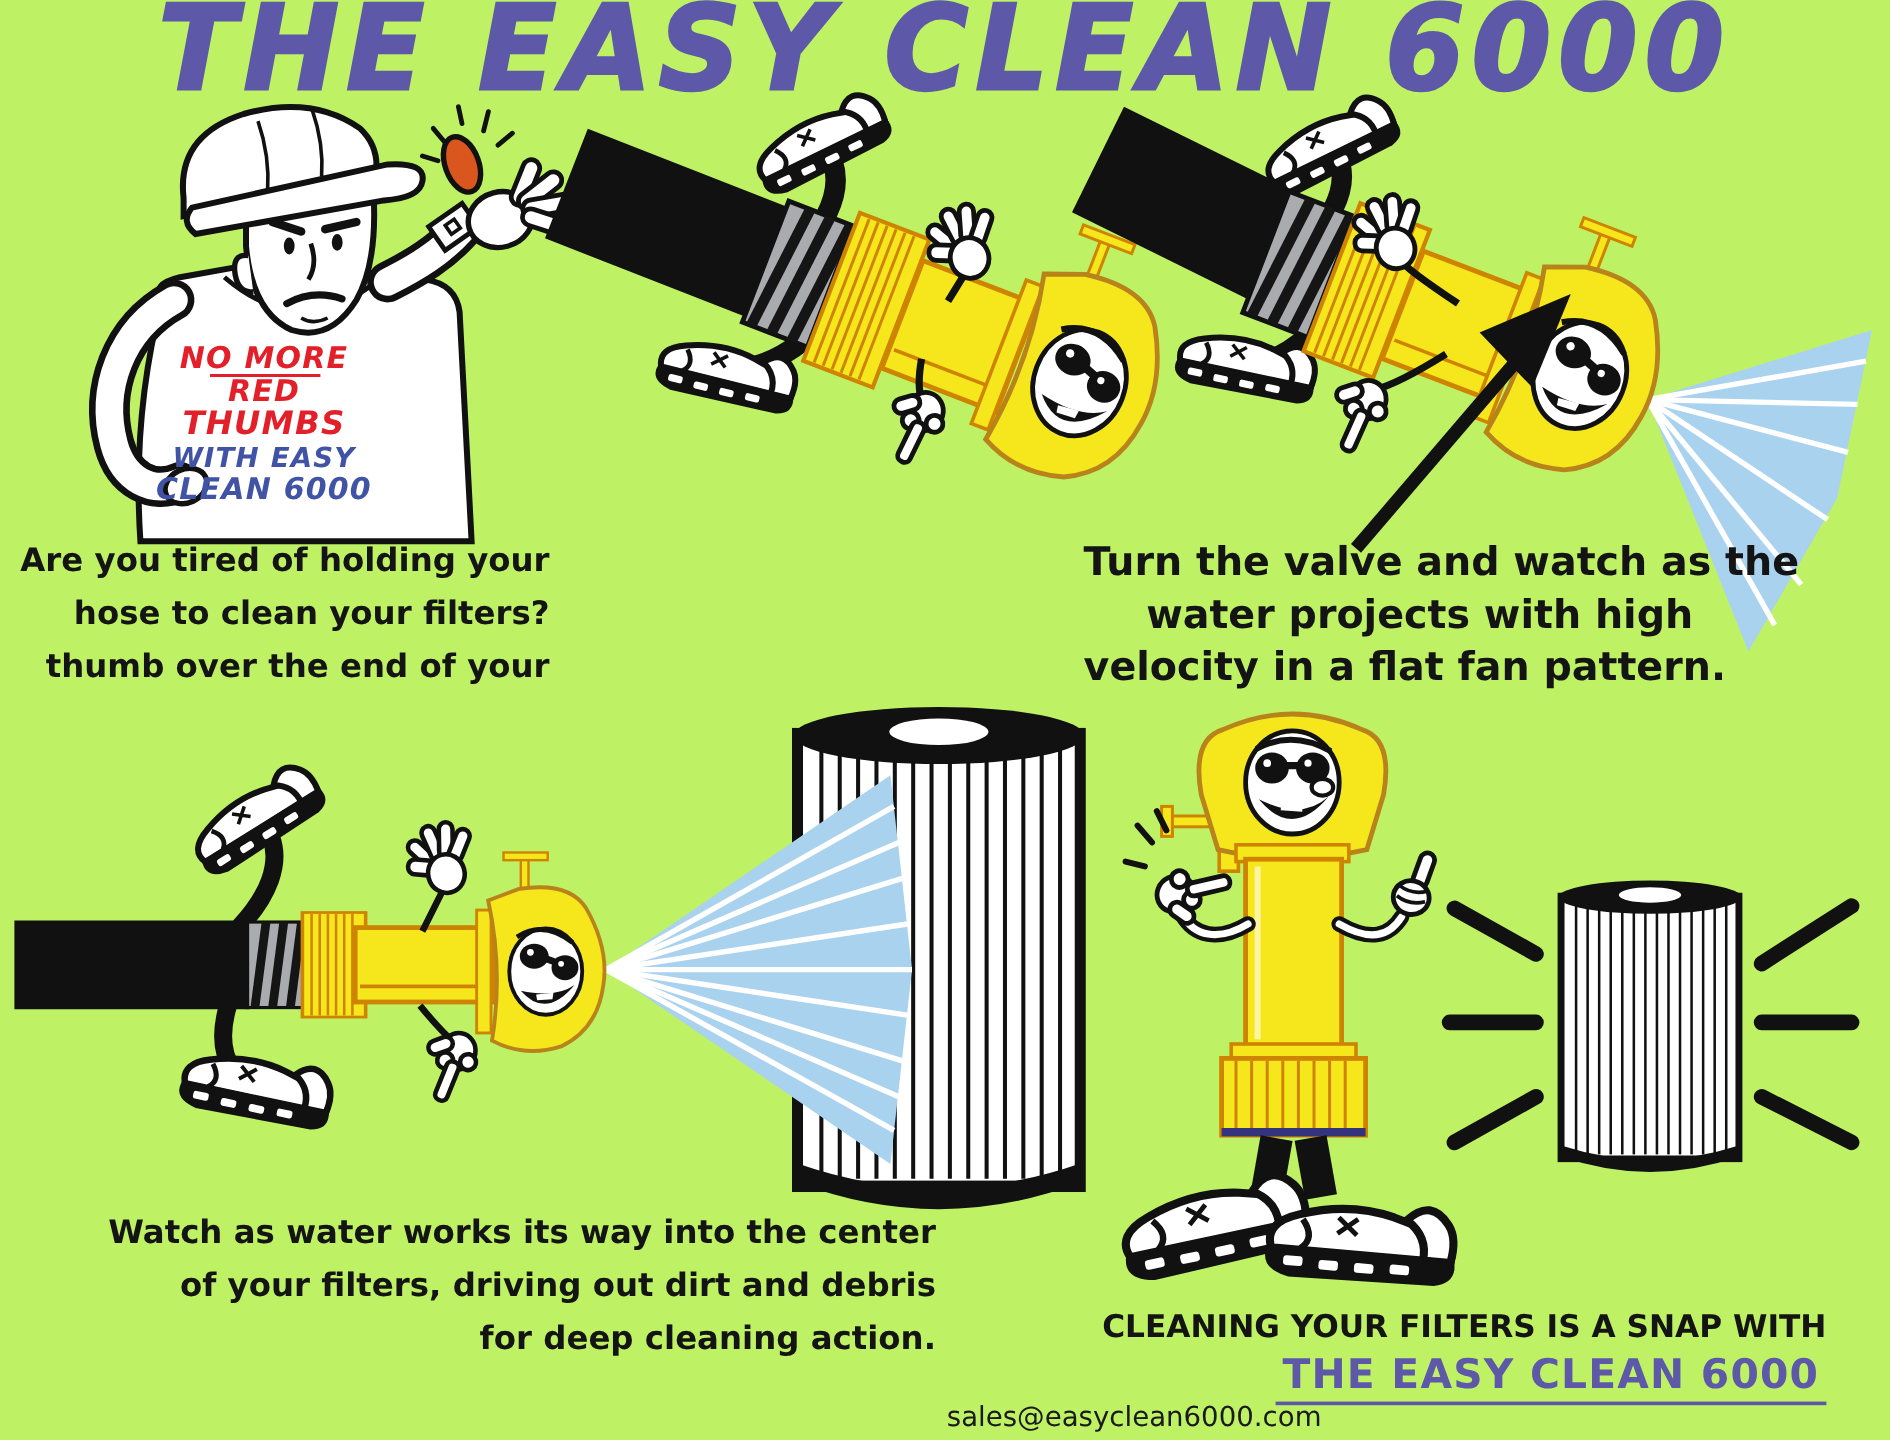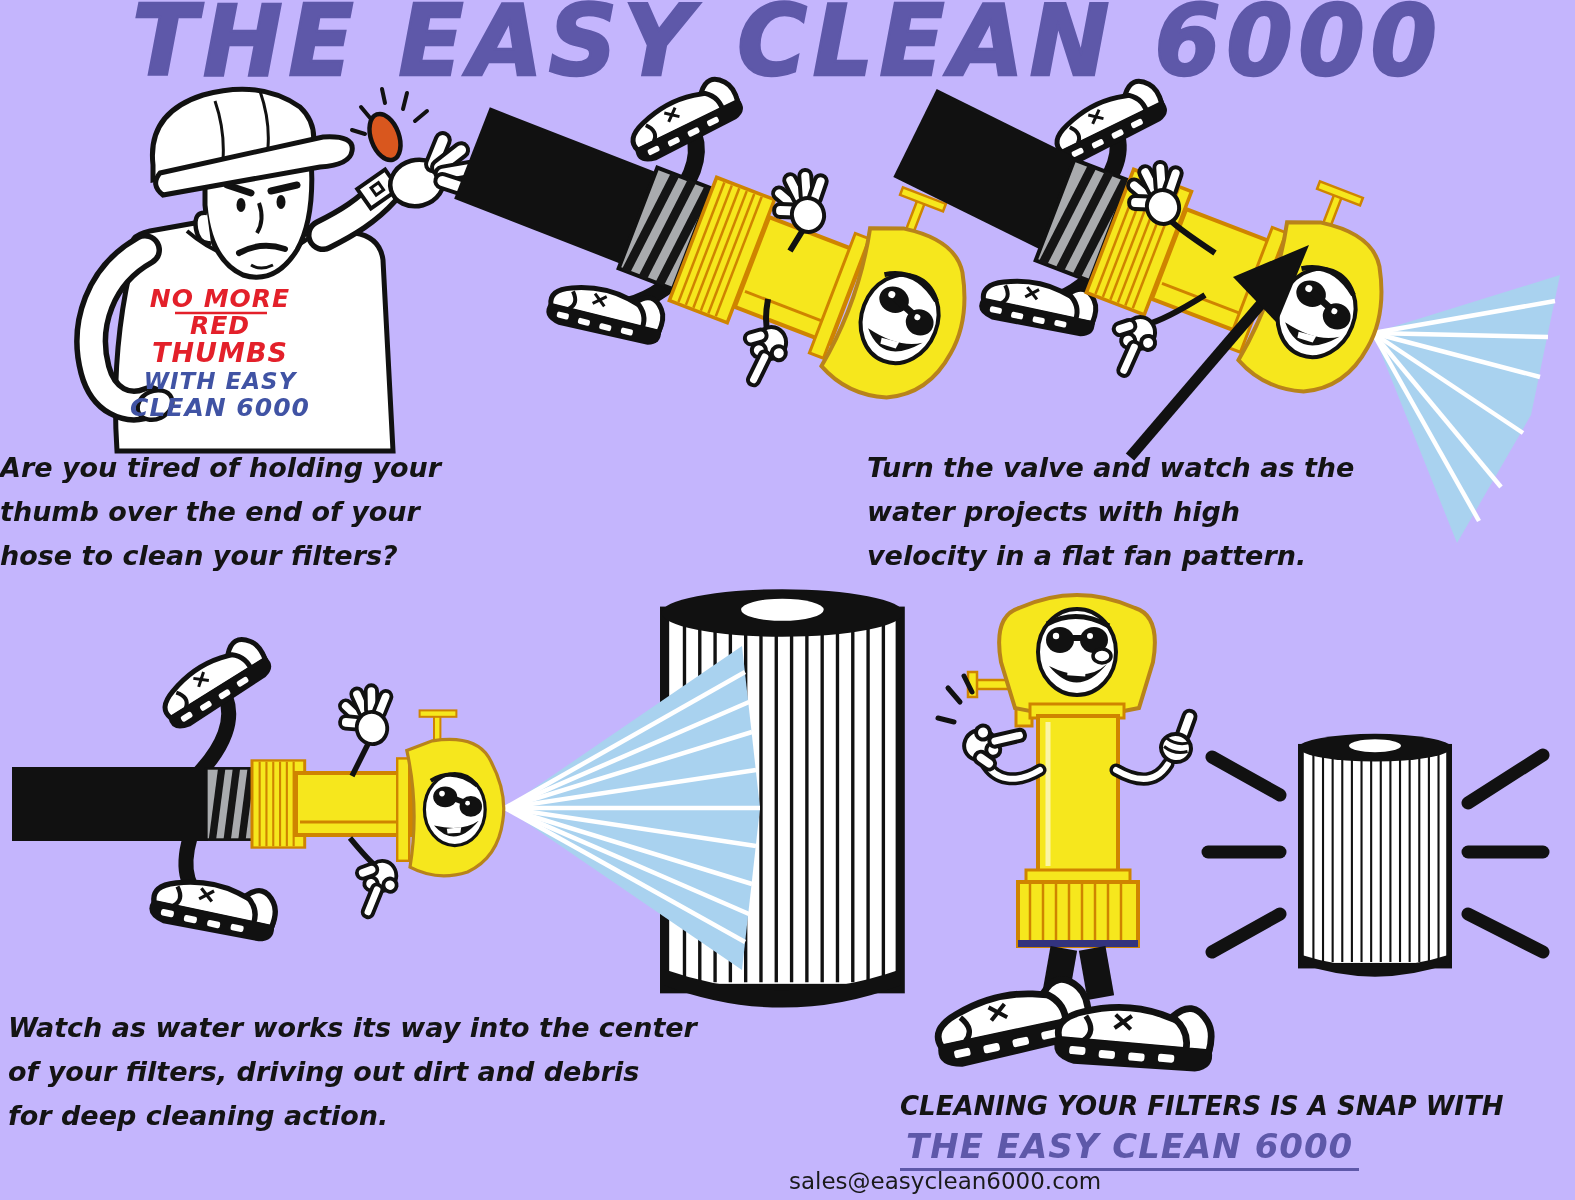--- a/index.html
+++ b/index.html
@@ -1,26 +1,26 @@
 <!DOCTYPE html>
 <html><head>
 <meta charset="utf-8">
 <style>
   html,body{margin:0;padding:0;background:#fff;}
-  .poster{position:relative;width:1575px;height:1200px;background:#c4b5fd;overflow:hidden;
+  .poster{position:relative;width:1575px;height:1200px;background:#bef264;overflow:hidden;
           font-family:"DejaVu Sans","Liberation Sans",sans-serif;color:#141414;}
   .title{position:absolute;top:-14px;left:0;width:100%;text-align:center;
          font-size:95px;font-weight:bold;font-style:italic;color:#5e58a9;
          letter-spacing:6px;-webkit-text-stroke:2.5px #5e58a9;transform:scaleY(1.03);}
   .panel{position:absolute;overflow:visible;}
-  .caption{position:absolute;text-align:left;font-weight:bold;font-style:italic;color:#141414;}
+  .caption{position:absolute;text-align:right;font-weight:bold;color:#141414;}
   .caption div{white-space:nowrap;}
   .c1{left:0px;top:446px;width:458px;font-size:27px;line-height:44px;}
   .c2{left:468px;top:446px;width:436px;font-size:27px;line-height:44px;}
-  .c3{left:867px;top:446px;width:508px;font-size:27px;line-height:44px;}
+  .c3{left:903px;top:446px;width:508px;font-size:33px;line-height:44px;}
   .c4{left:8px;top:1006px;width:772px;font-size:27px;line-height:44px;}
   .c5{left:900px;top:1086px;width:622px;font-size:26px;line-height:40px;}
   .hl{color:#5e58a9;font-size:29px;}
   .hl-big{display:inline-block;color:#5e58a9;font-size:34px;letter-spacing:1px;
           border-bottom:3px solid #5e58a9;padding:0 6px 2px 6px;}
   .email{position:absolute;left:789px;top:1168px;font-size:23px;font-weight:normal;
          font-style:normal;color:#1a1a1a;}
 </style>
 </head>
 <body>
@@ -349,22 +349,22 @@
       <line x1="278" y1="272" x2="350" y2="272"></line>
       <line x1="282" y1="372" x2="350" y2="334"></line>
       <line x1="613" y1="175" x2="538" y2="223"></line>
       <line x1="613" y1="272" x2="538" y2="272"></line>
       <line x1="613" y1="372" x2="538" y2="334"></line>
     </g>
   </svg>
 
   <div class="caption c1">
     <div>Are you tired of holding your</div>
+    <div>hose to clean your filters?</div>
     <div>thumb over the end of your</div>
-    <div>hose to clean your filters?</div>
   </div>
 
 
   <div class="caption c3">
     <div>Turn the valve and watch as the</div>
     <div>water projects with high</div>
     <div>velocity in a flat fan pattern.</div>
   </div>
 
   <div class="caption c4">

